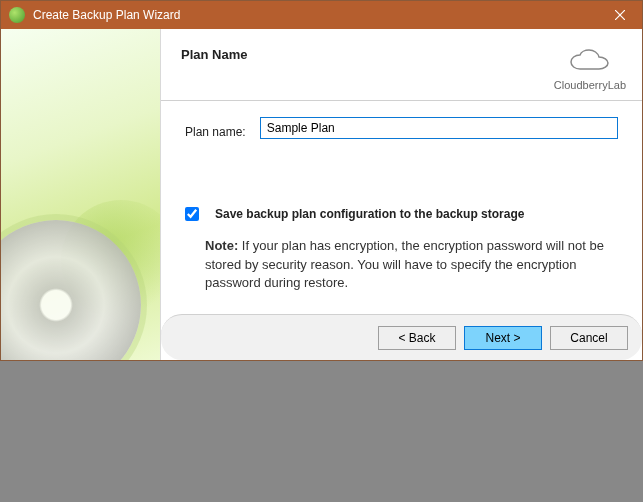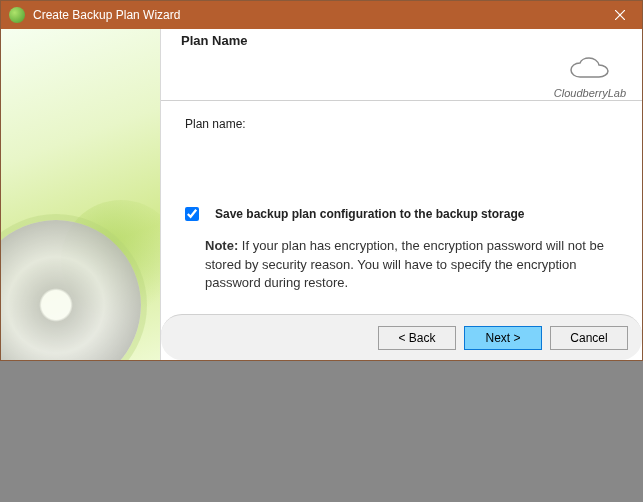--- a/index.html
+++ b/index.html
@@ -70,34 +70,33 @@
     border-radius: 50%;
     background: radial-gradient(circle at 40% 40%, rgba(170,210,90,0.6), rgba(170,210,90,0) 70%);
   }
 
   .main {
     flex: 1;
     display: flex;
     flex-direction: column;
   }
   .header {
-    padding: 4px 16px 12px 20px;
+    padding: 18px 16px 12px 20px;
     border-bottom: 1px solid #d0d0d0;
     position: relative;
     min-height: 72px;
   }
   .header .title { font-weight: bold; font-size: 13px; color: #222; margin-bottom: 4px; }
   .header .subtitle { font-size: 12px; color: #333; padding-left: 18px; }
   .brand {
     position: absolute;
-    right: 16px; top: 28px;
+    right: 16px; top: 20px;
     text-align: center;
     font-size: 11px;
     color: #666;
-    font-style: italic;
   }
   .brand .cloud {
     width: 48px; height: 28px; margin: 0 auto 2px;
     position: relative;
   }
   .brand .cloud svg { width: 48px; height: 28px; }
 
   .content {
     flex: 1;
     padding: 16px 24px 12px 24px;
@@ -200,20 +199,21 @@
             </svg>
           </div>
           <div>CloudberryLab</div>
         </div>
       </div>
 
       <div class="content">
 
         <div class="field-row">
           <label>Plan name:</label>
+          <input type="text" value="Sample Plan" style="">
         </div>
 
         <div class="save-block">
           <div class="chk-row">
             <input type="checkbox" checked="" style="">
             <span class="chk-label">Save backup plan configuration to the backup storage</span>
           </div>
           <div class="note">
             <span class="note-prefix">Note:</span>
             <span> </span>

